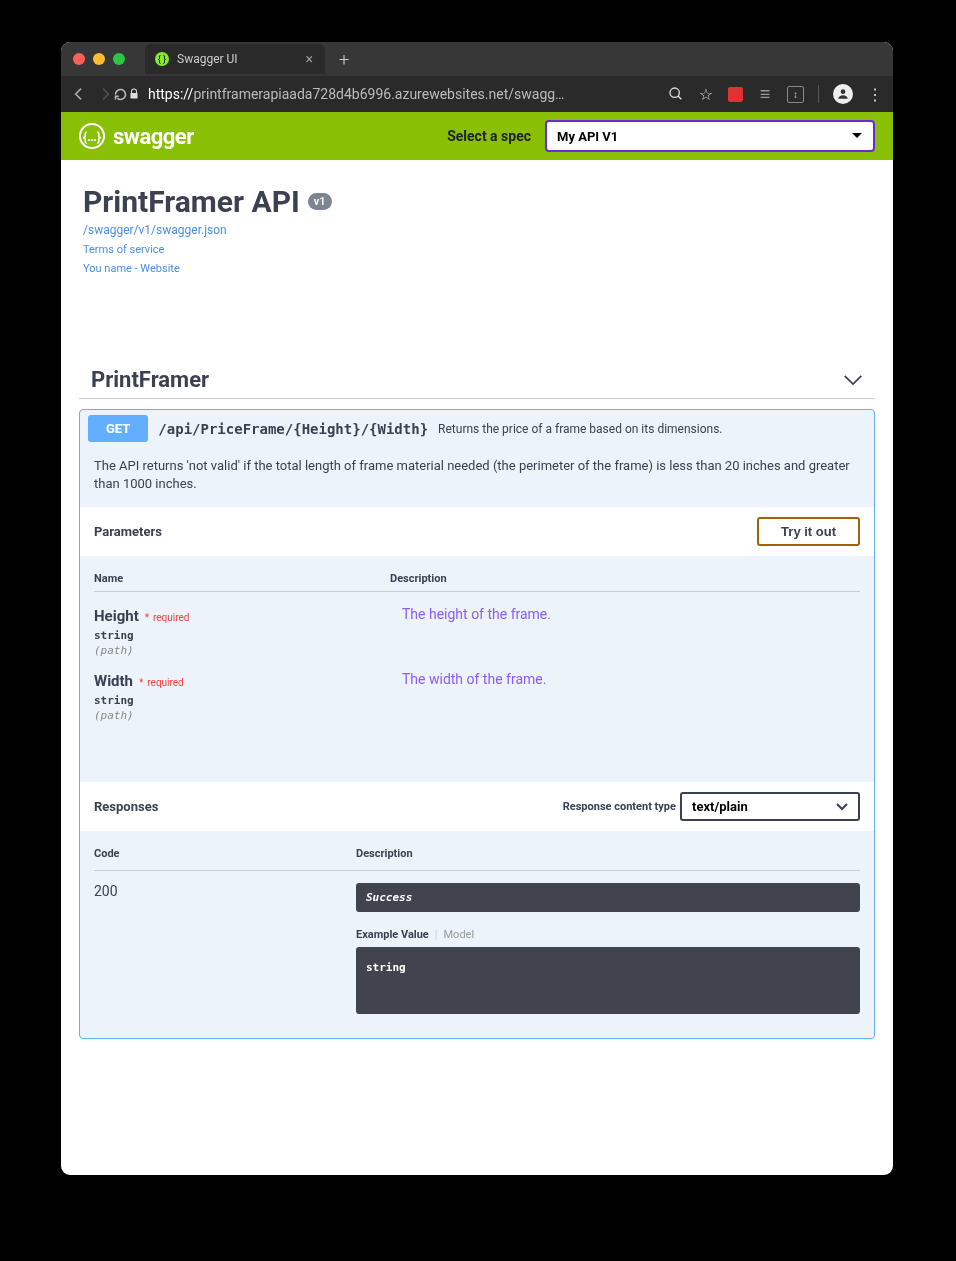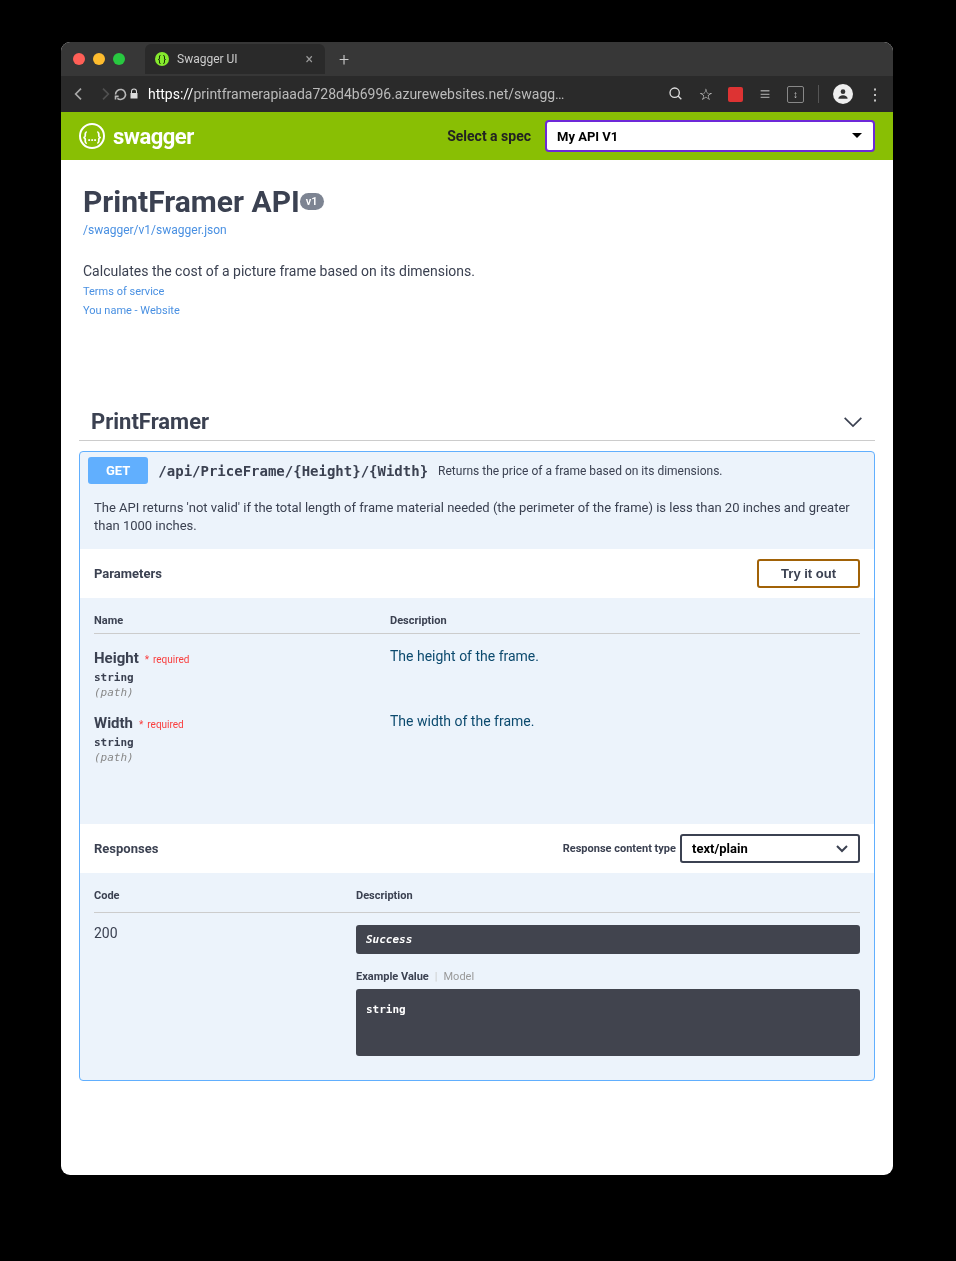--- a/index.html
+++ b/index.html
@@ -159,20 +159,21 @@
     }
     .api-header {
       padding: 0 4px;
     }
     .api-title {
       font-size: 30px;
       font-weight: 700;
       color: #3b4151;
       display:flex;
       align-items:center;
+      gap:8px;
     }
     .version-badge {
       background: #7d8492;
       color:#fff;
       font-size:11px;
       padding: 2px 6px;
       border-radius: 16px;
       font-weight:600;
     }
     .swagger-link {
@@ -304,21 +305,22 @@
     }
     .param-in {
       font-family: Menlo, monospace;
       font-size:11px;
       font-style:italic;
       color:#888;
       margin-top:2px;
     }
     .param-desc {
       font-size:14px;
-      color:#0c4a6e;
+      color:#8b5cf6;
+      margin-left:12px;
     }
     .responses-header {
       background:#fff;
       margin: 0 -14px;
       padding: 10px 14px;
       display:flex;
       align-items:center;
       justify-content:space-between;
     }
     .responses-title {
@@ -470,21 +472,20 @@
     </div>
   </div>
 
   <div class="content">
     <div class="api-header">
       <div class="api-title">
         <span>PrintFramer API</span>
         <span class="version-badge">v1</span>
       </div>
       <a class="swagger-link">/swagger/v1/swagger.json</a>
-      <div class="api-desc">Calculates the cost of a picture frame based on its dimensions.</div>
       <a class="link">Terms of service</a>
       <a class="link">You name - Website</a>
     </div>
 
     <div class="sections">
       <div class="section-header">
         <span class="section-title">PrintFramer</span>
         <svg class="chevron" viewBox="0 0 24 14" fill="none" stroke="#3b4151" stroke-width="2">
             <path d="M2 2l10 10L22 2"></path>
           </svg>

